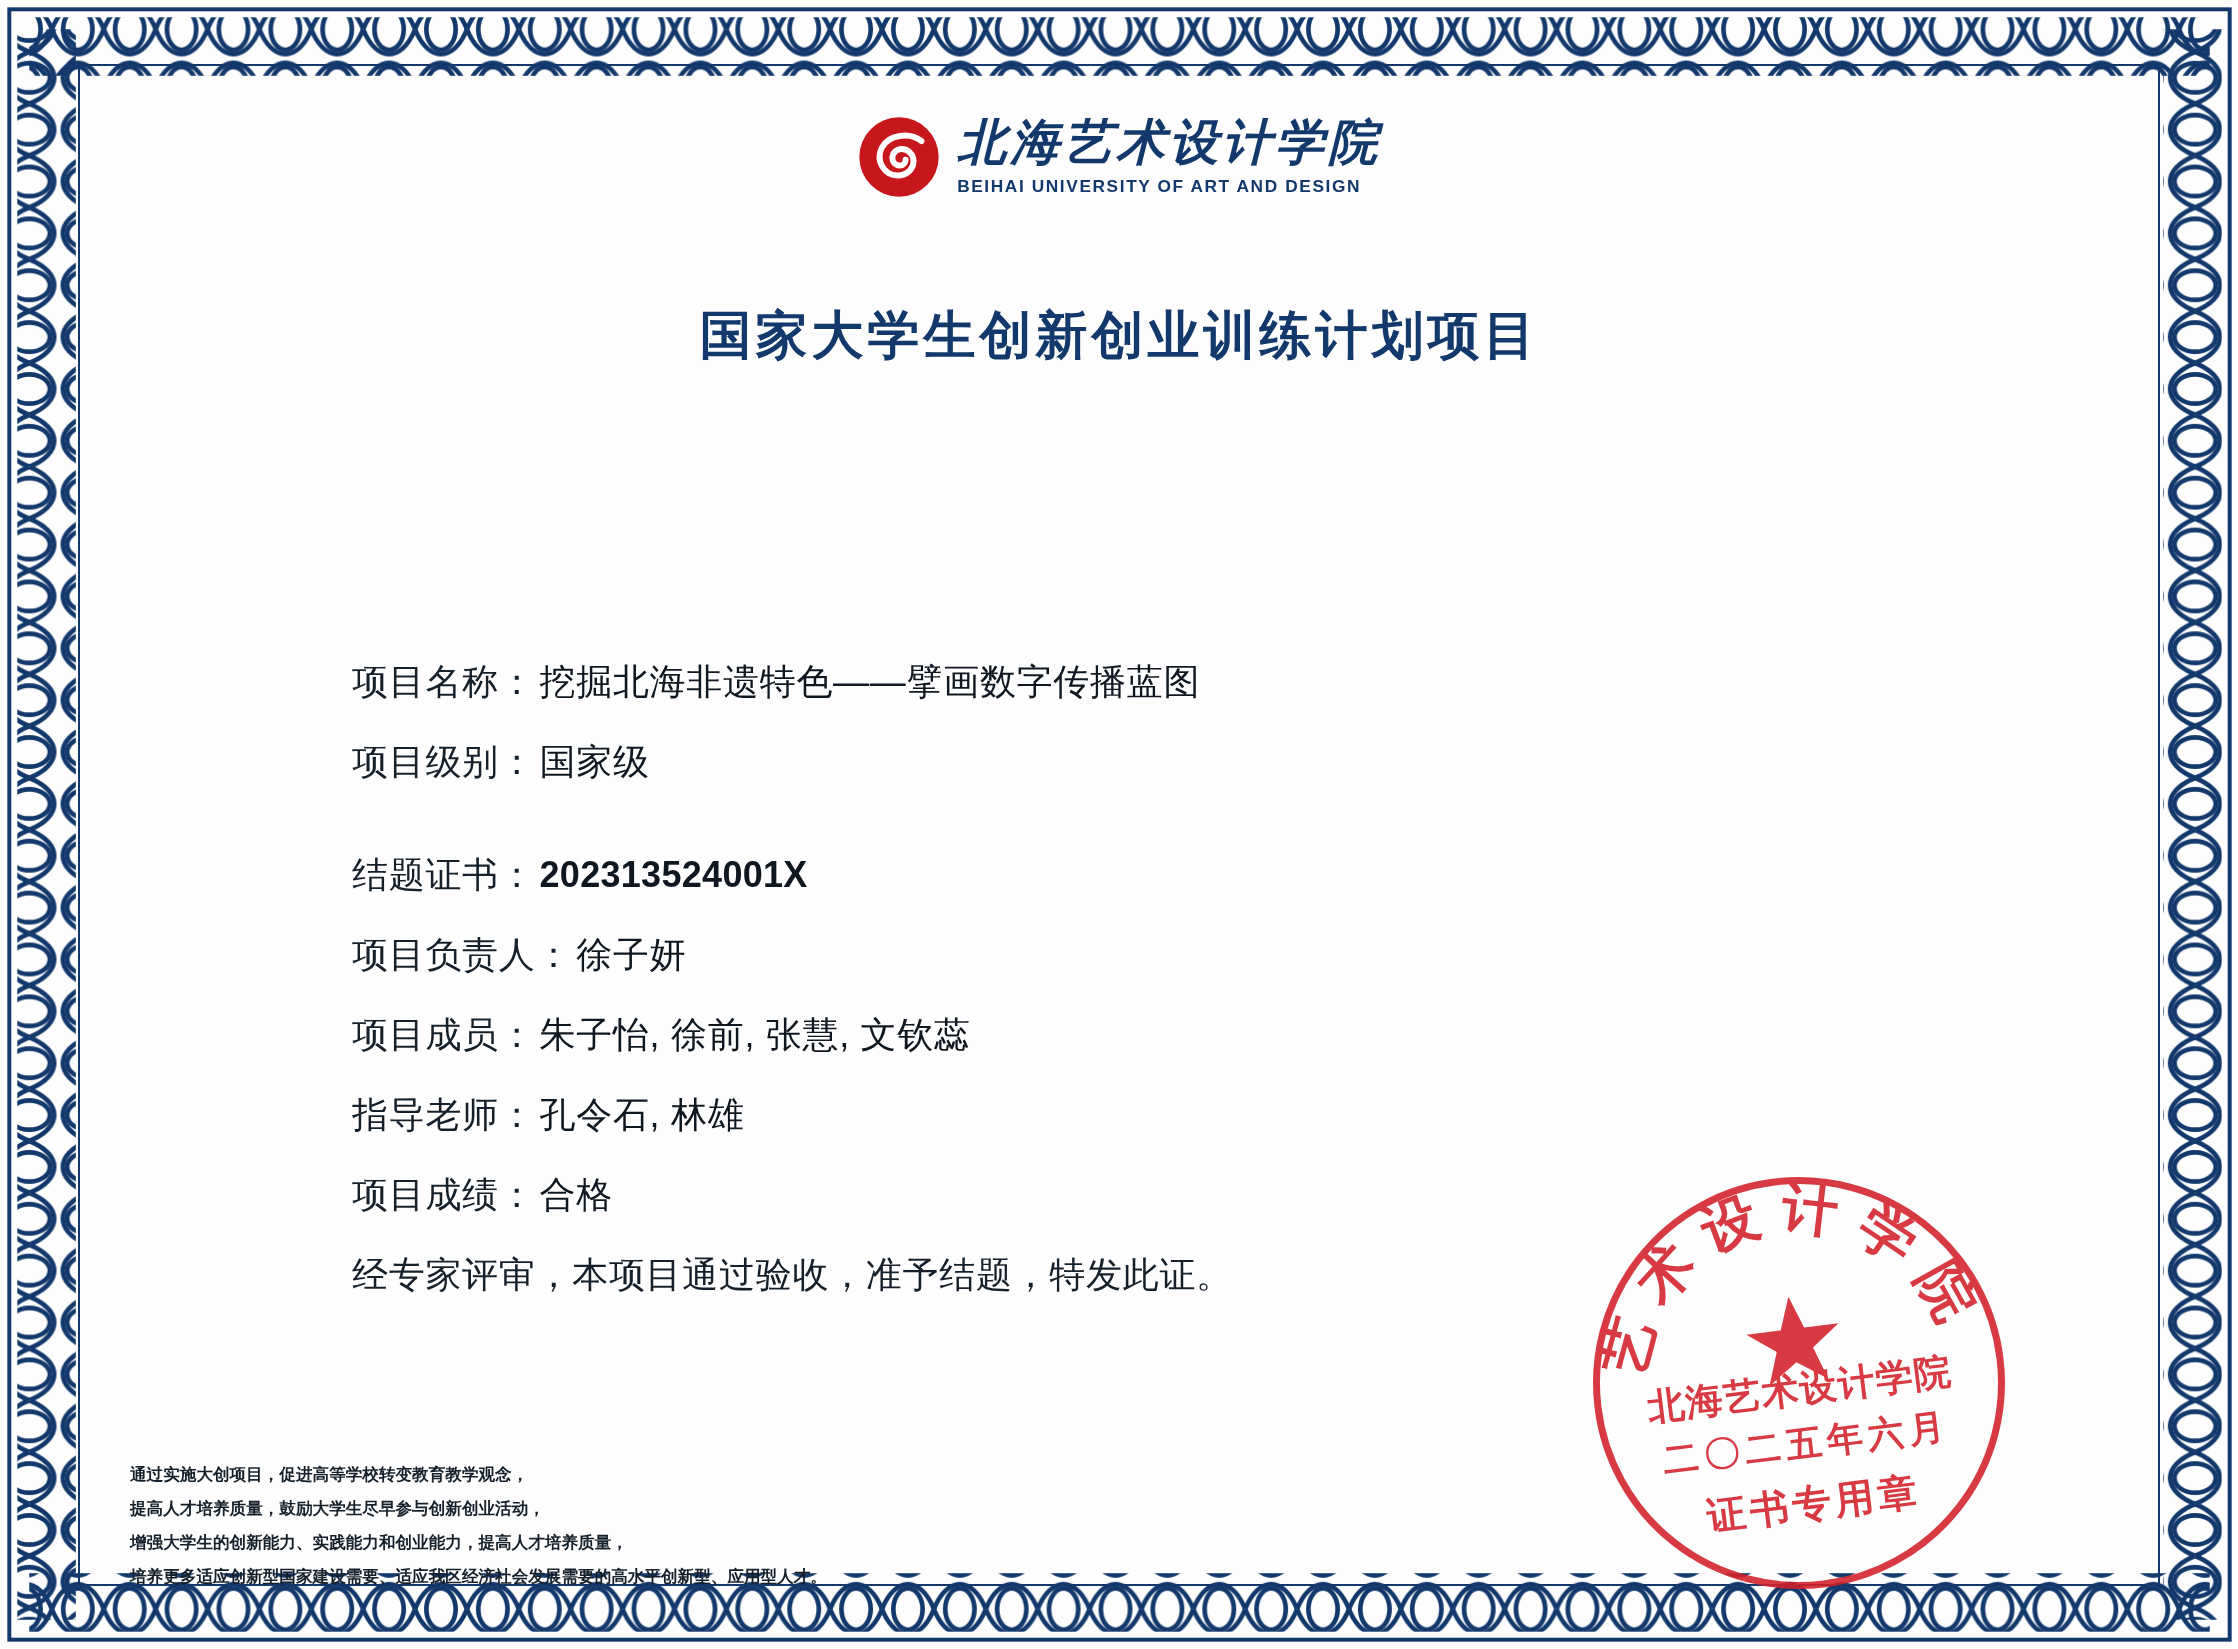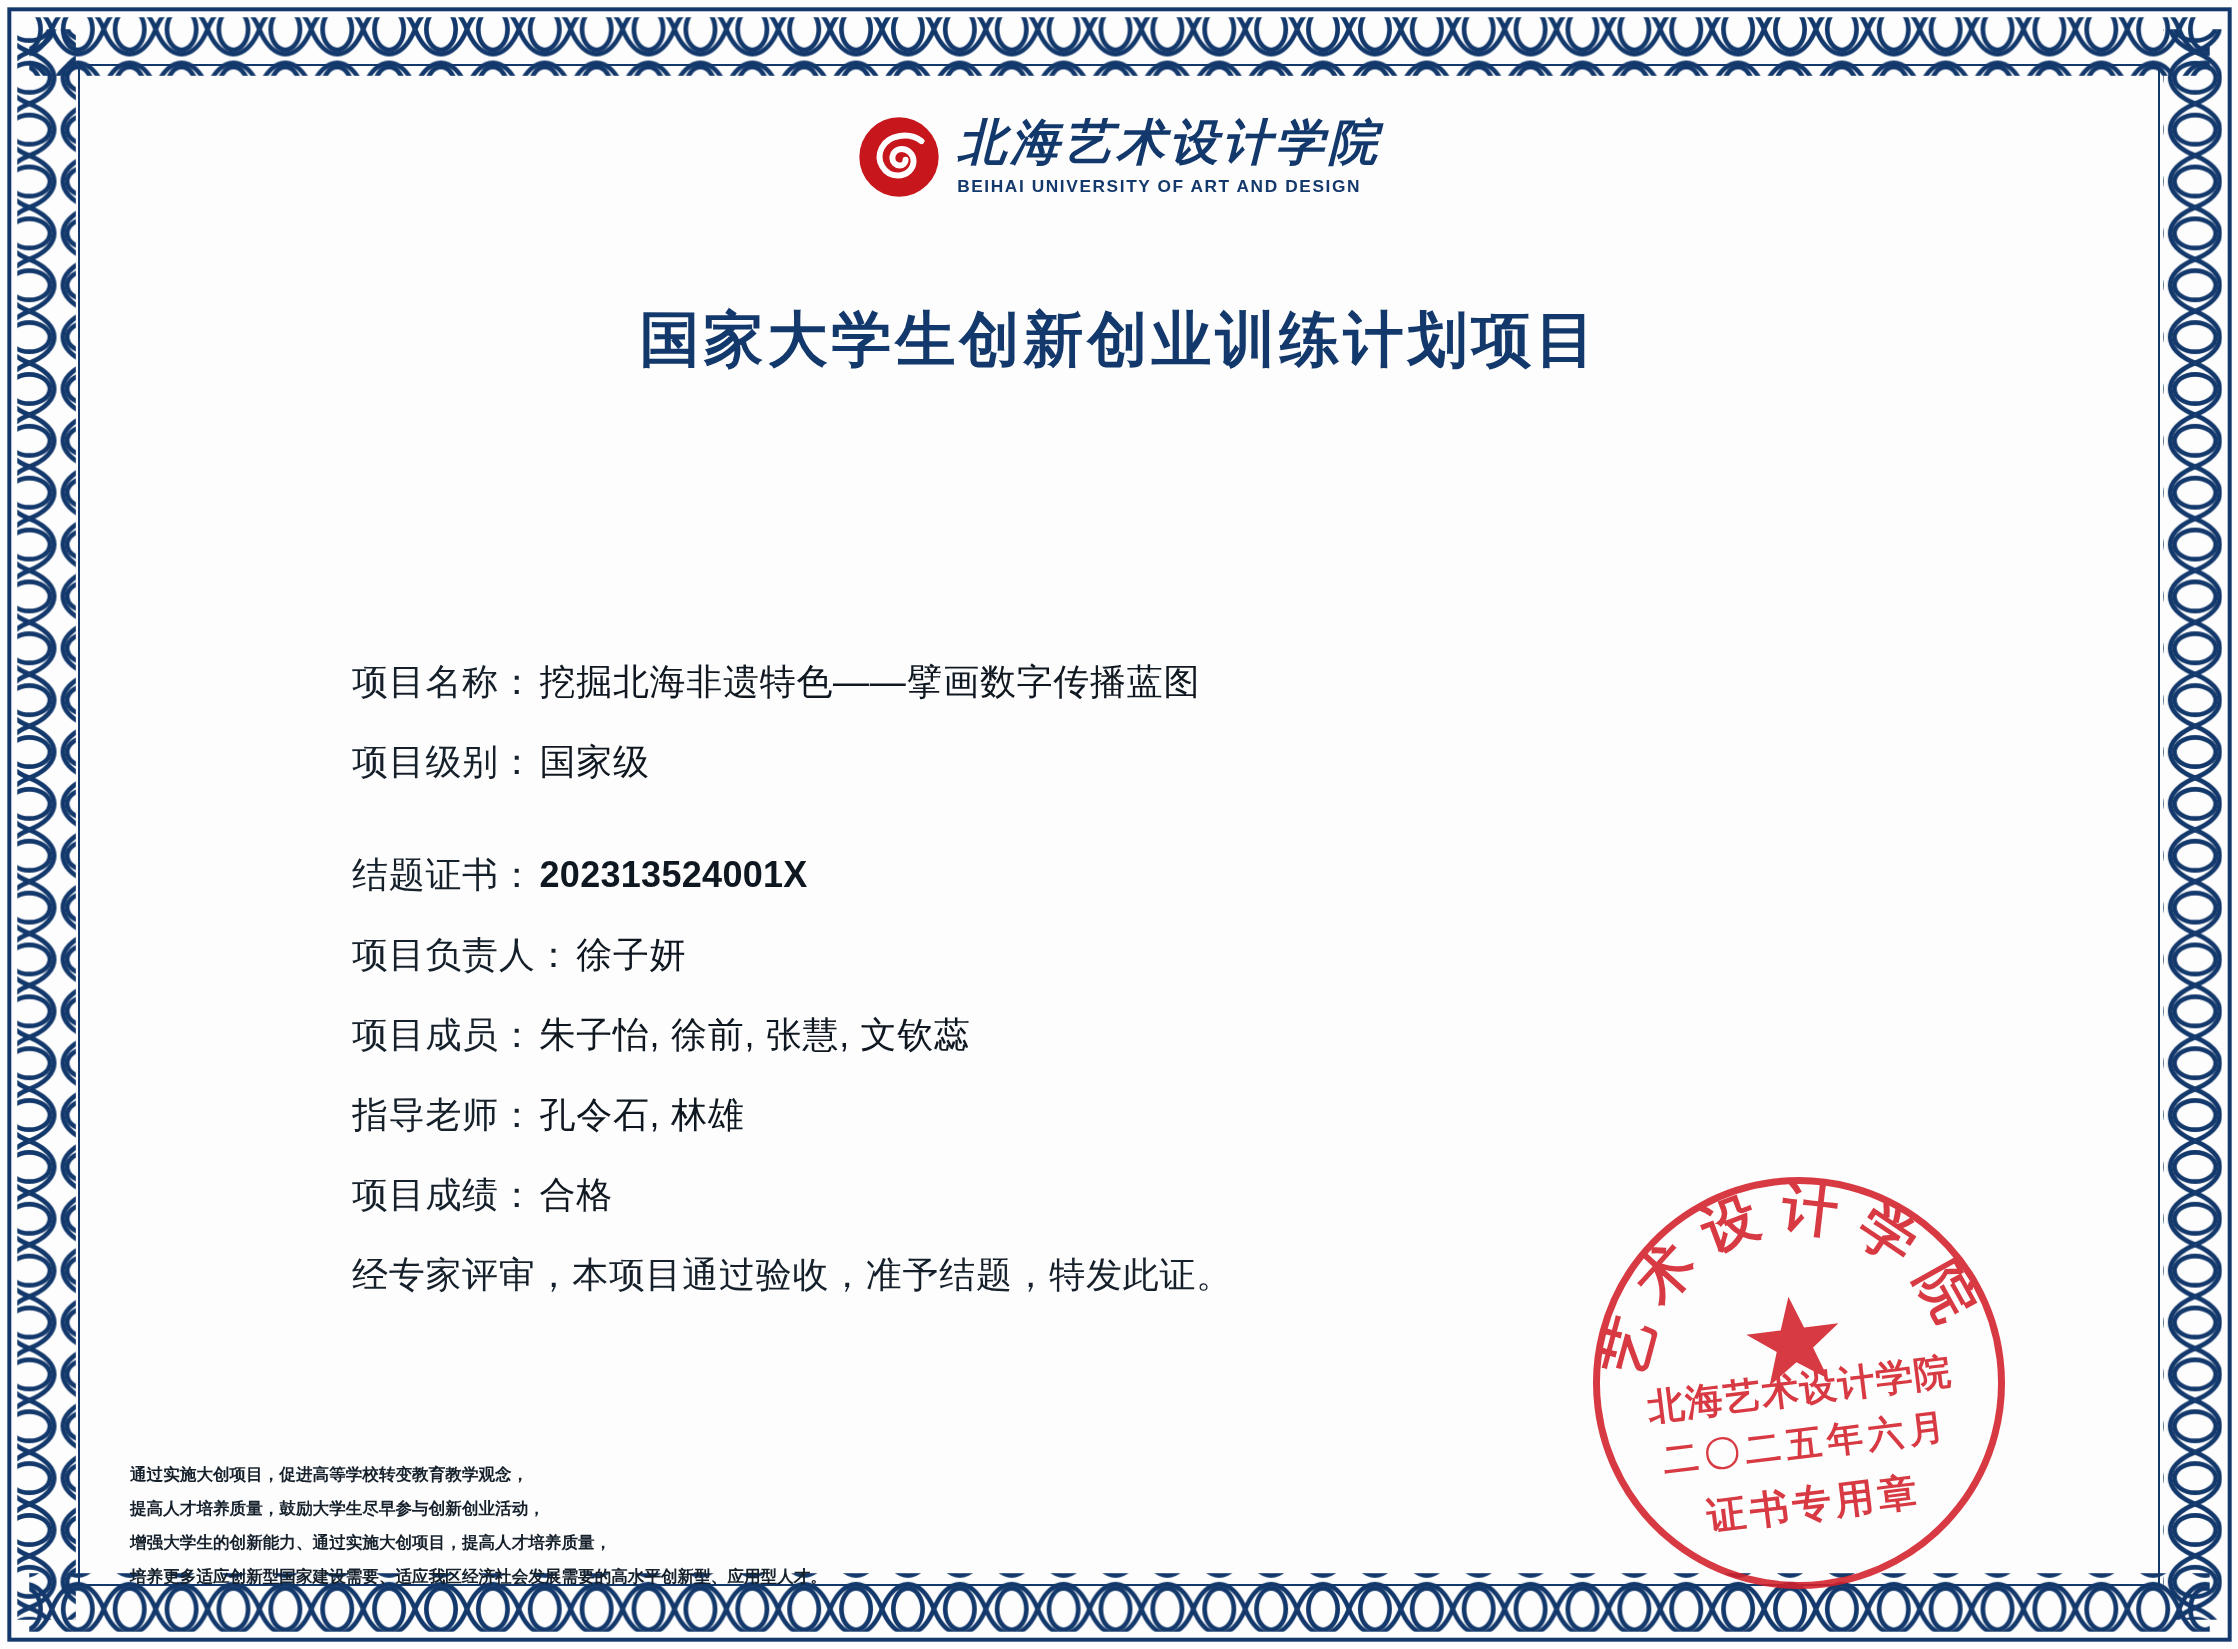--- a/index.html
+++ b/index.html
@@ -89,21 +89,21 @@
   
   .title-block {
     position: absolute;
     left: 0;
     top: 303px;
     width: 2239px;
     text-align: center;
   }
   .title-main {
     font-family: "Liberation Serif", "DejaVu Serif", serif;
-    font-size: 60px;
+    font-size: 52px;
     font-weight: bold;
     color: #13386b;
     letter-spacing: 4px;
     line-height: 1.25;
   }
   .title-sub {
     font-family: "Liberation Serif", "DejaVu Serif", serif;
     font-size: 94px;
     font-weight: bold;
     color: #13386b;
@@ -309,21 +309,21 @@
       <span class="field-label">项目成绩：</span>
       <span class="field-value">合格</span>
     </div>
 
     <div class="statement">经专家评审，本项目通过验收，准予结题，特发此证。</div>
   </div>
 
   <div class="footnote">
     <div>通过实施大创项目，促进高等学校转变教育教学观念，</div>
     <div>提高人才培养质量，鼓励大学生尽早参与创新创业活动，</div>
-    <div>增强大学生的创新能力、通过实施大创项目，提高人才培养质量，</div>
+    <div>增强大学生的创新能力、实践能力和创业能力，提高人才培养质量，</div>
     <div>培养更多适应创新型国家建设需要、适应我区经济社会发展需要的高水平创新型、应用型人才。</div>
   </div>
 
   <div class="seal">
     <div class="seal-ring"></div>
 
     <svg class="seal-arc-text" viewBox="0 0 620 620" xmlns="http://www.w3.org/2000/svg">
       <defs>
         <path id="arcTop" d="M 78,310 A 232,232 0 0 1 542,310" fill="none"></path>
       </defs>

